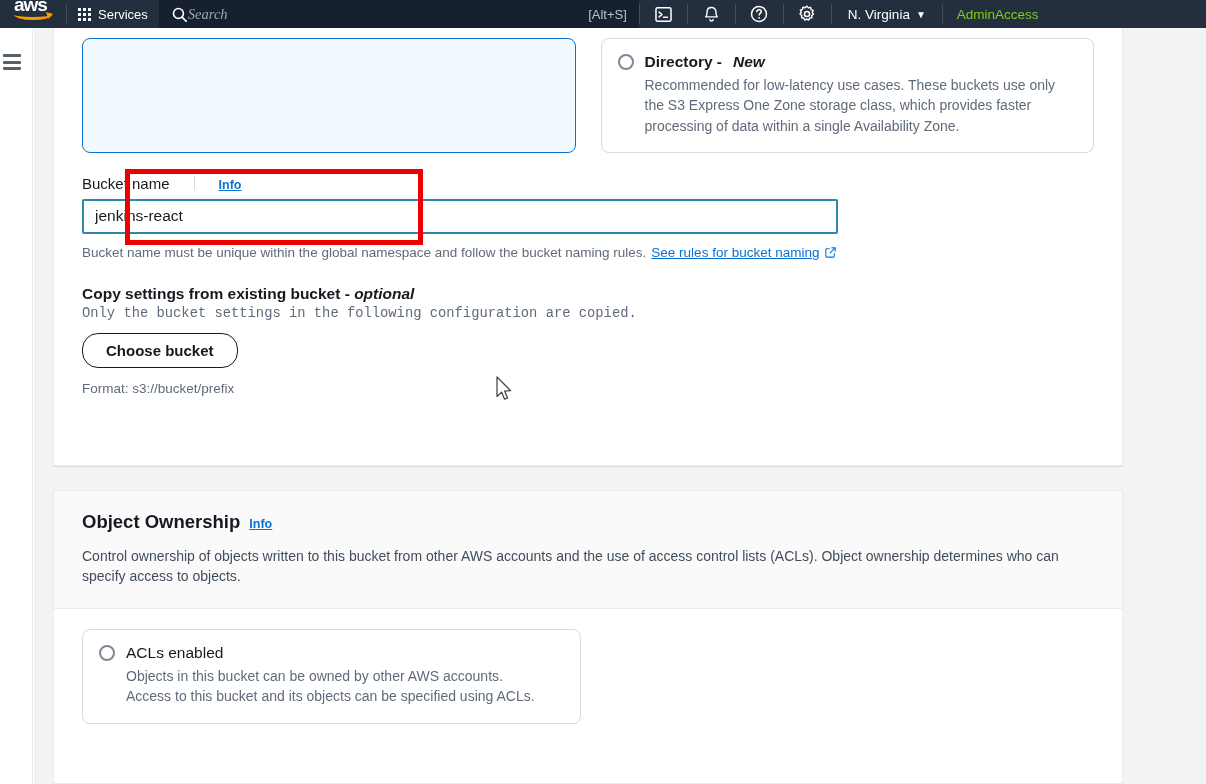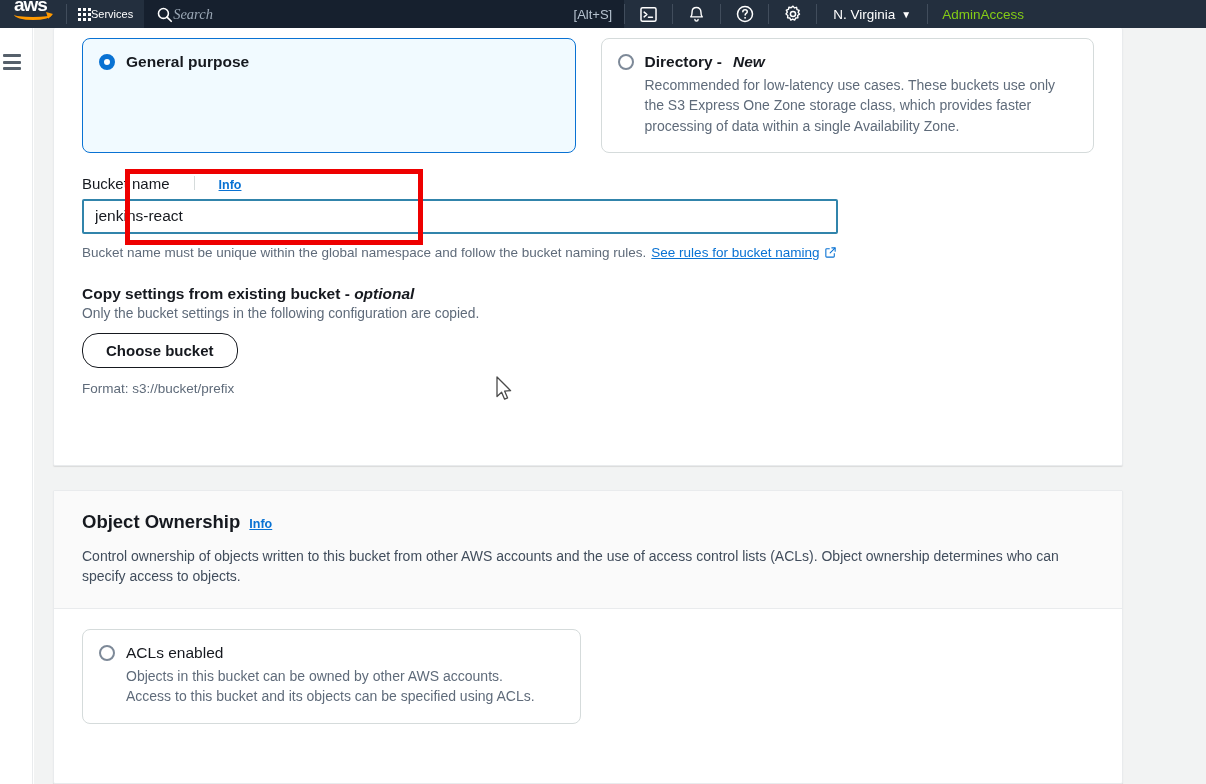--- a/index.html
+++ b/index.html
@@ -36,21 +36,21 @@
   .aws-logo .smile::after {
     content: ""; position: absolute; right: -1px; bottom: -1px;
     border-left: 6px solid #ff9900;
     border-top: 4px solid transparent;
     border-bottom: 3px solid transparent;
     transform: rotate(-18deg);
   }
   .nav-sep { width: 1px; height: 20px; background: #414d5c; flex: 0 0 auto; }
   .nav-item {
     height: 28px; display: flex; align-items: center;
-    padding: 0 11px; font-size: 11px; color: #ffffff;
+    gap: 7px; padding: 0 11px; font-size: 13px; color: #ffffff;
     flex: 0 0 auto; cursor: pointer;
   }
   .grid-icon {
     display: grid; grid-template-columns: repeat(3, 3px);
     grid-template-rows: repeat(3, 3px); gap: 2px;
   }
   .grid-icon i { background: #ffffff; display: block; width: 3px; height: 3px; }
   #searchbar {
     height: 28px; background: #16202e;
     display: flex; align-items: center; 
@@ -189,21 +189,21 @@
     border: 5px solid #ee0000;
     pointer-events: none; z-index: 20;
   }
 
   
   #copy-block { margin-top: 25px; }
   #copy-block h3 {
     font-size: 15.5px; color: #16191f; font-weight: bold; margin-bottom: 3px;
   }
   #copy-block h3 em { font-style: italic; font-weight: bold; }
-  #copy-block .sub { font-size: 13.8px; color: #5f6b7a; margin-bottom: 12px; }
+  #copy-block .sub { font-size: 13.8px; color: #5f6b7a; margin-bottom: 12px; font-family: Liberation Mono, monospace; }
   .btn {
     display: inline-block;
     border: 1px solid #16191f; border-radius: 16px;
     background: #ffffff; color: #16191f;
     font-size: 15px; font-weight: bold;
     padding: 8px 23px; cursor: pointer;
     font-family: "Liberation Sans", sans-serif;
   }
   #copy-block .fmt { font-size: 13.5px; color: #5f6b7a; margin-top: 13px; }
 
@@ -293,24 +293,20 @@
         <i></i>
     </div>
   </div>
 
   <div class="panel" id="panel-general">
     <div class="panel-body" style="padding-top:10px">
 
       <div class="tile-row">
 
         <div class="tile selected">
-          <div class="tile-title">
-            <span class="radio on"></span>
-            <span class="bold">General purpose</span>
-          </div>
         </div>
 
         <div class="tile">
           <div class="tile-title">
             <span class="radio"></span>
             <span class="bold">Directory - </span>
               <span class="new">New</span>
           </div>
           <div class="tile-desc">Recommended for low-latency use cases. These buckets use only the S3 Express One Zone storage class, which provides faster processing of data within a single Availability Zone.</div>
         </div>

